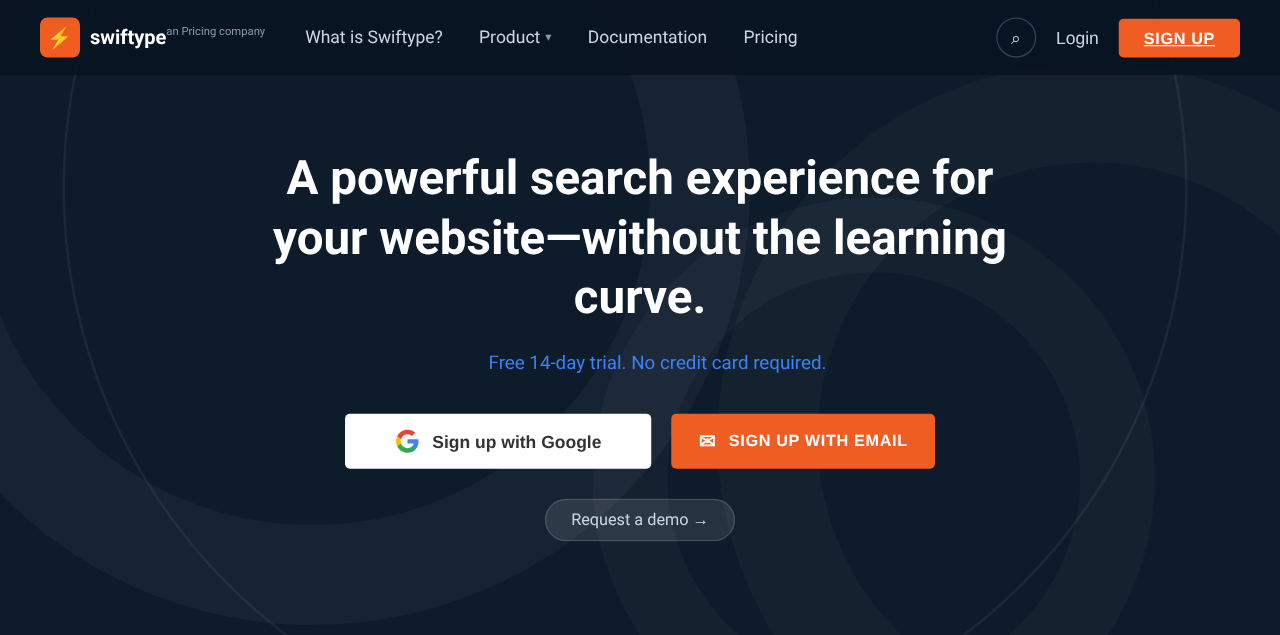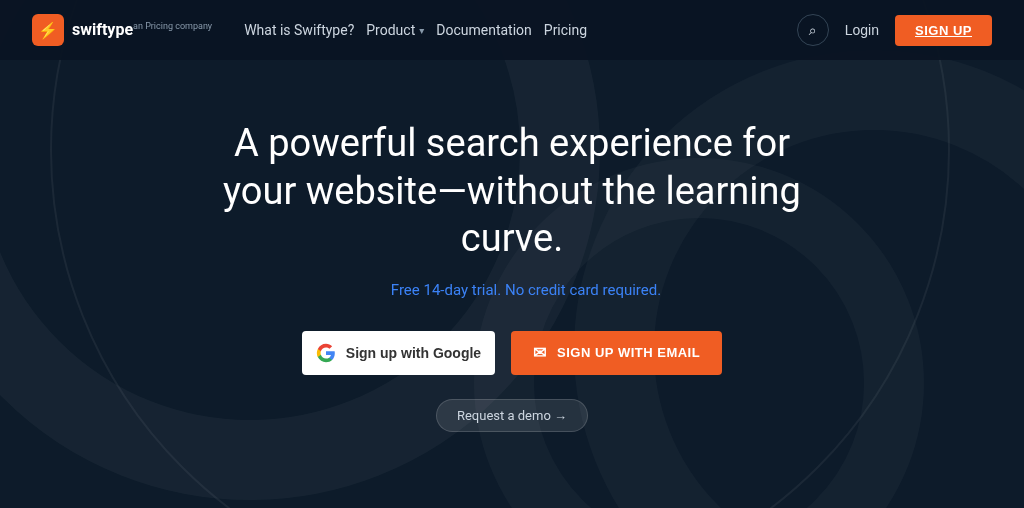--- a/index.html
+++ b/index.html
@@ -111,21 +111,21 @@
 
     .logo-sub {
       color: #8899aa;
       font-size: 9px;
       line-height: 1.2;
     }
 
     .nav-links {
       display: flex;
       align-items: flex-end;
-      gap: 12px;
+      gap: 29px;
       flex: 1;
     }
 
     .nav-link {
       color: #cdd6e0;
       font-size: 14px;
       text-decoration: none;
       cursor: pointer;
       display: flex;
       align-items: center;
@@ -187,21 +187,21 @@
       display: flex;
       flex-direction: column;
       align-items: center;
       justify-content: center;
       padding-top: 60px;
       text-align: center;
     }
 
     .hero-title {
       font-size: 38px;
-      font-weight: 400;
+      font-weight: 700;
       line-height: 1.25;
       color: #fff;
       max-width: 620px;
       margin-bottom: 18px;
     }
 
     .hero-subtitle {
       font-size: 15px;
       color: #3b82f6;
       margin-bottom: 32px;
@@ -215,21 +215,21 @@
     }
 
     .btn-google {
       display: flex;
       align-items: center;
       gap: 10px;
       background: #fff;
       color: #333;
       border: none;
       border-radius: 4px;
-      padding: 12px 14px;
+      padding: 12px 40px;
       font-size: 14px;
       font-weight: 600;
       cursor: pointer;
       min-width: 178px;
       justify-content: center;
     }
 
     .google-g {
       width: 20px;
       height: 20px;

